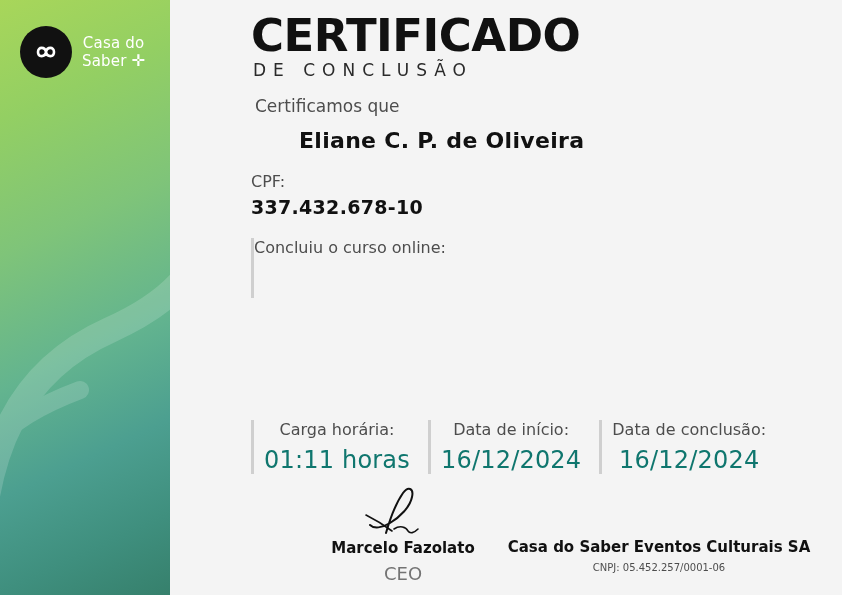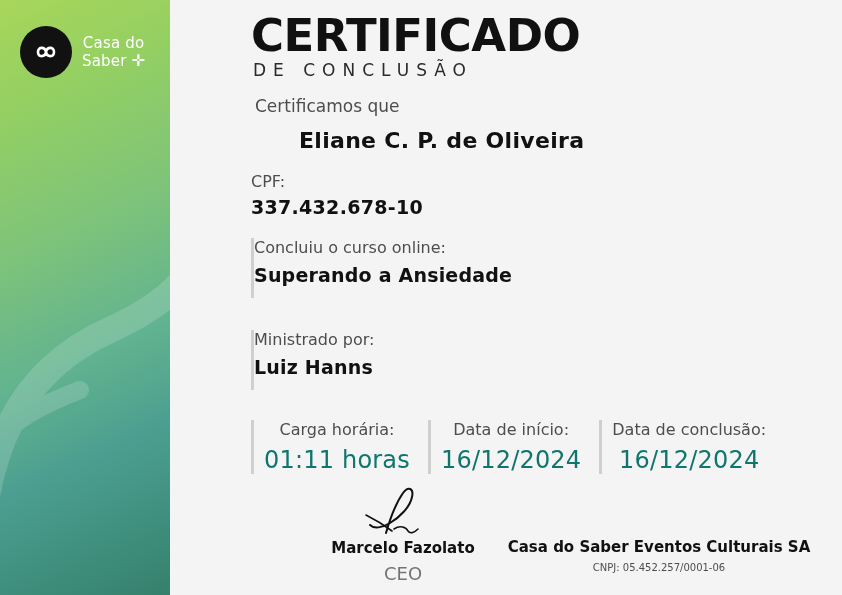--- a/index.html
+++ b/index.html
@@ -248,27 +248,22 @@
     <div class="subtitle">DE CONCLUSÃO</div>
 
     <div class="lead">Certificamos que</div>
     <div class="student-name">Eliane C. P. de Oliveira</div>
 
     <div class="cpf-label">CPF:</div>
     <div class="cpf-value">337.432.678-10</div>
 
     <div class="block" id="block-course">
       <span class="blabel">Concluiu o curso online:</span>
-      <span class="bvalue">Superando a Ansiedade</span>
-    </div>
-
-    <div class="block" id="block-teacher">
-      <span class="blabel">Ministrado por:</span>
-      <span class="bvalue">Luiz Hanns</span>
-    </div>
+    </div>
+
 
     <div class="meta-row">
       <div class="meta-item">
         <span class="mlabel">Carga horária:</span>
         <span class="mvalue">01:11 horas</span>
       </div>
       <div class="meta-item">
         <span class="mlabel">Data de início:</span>
         <span class="mvalue">16/12/2024</span>
       </div>

